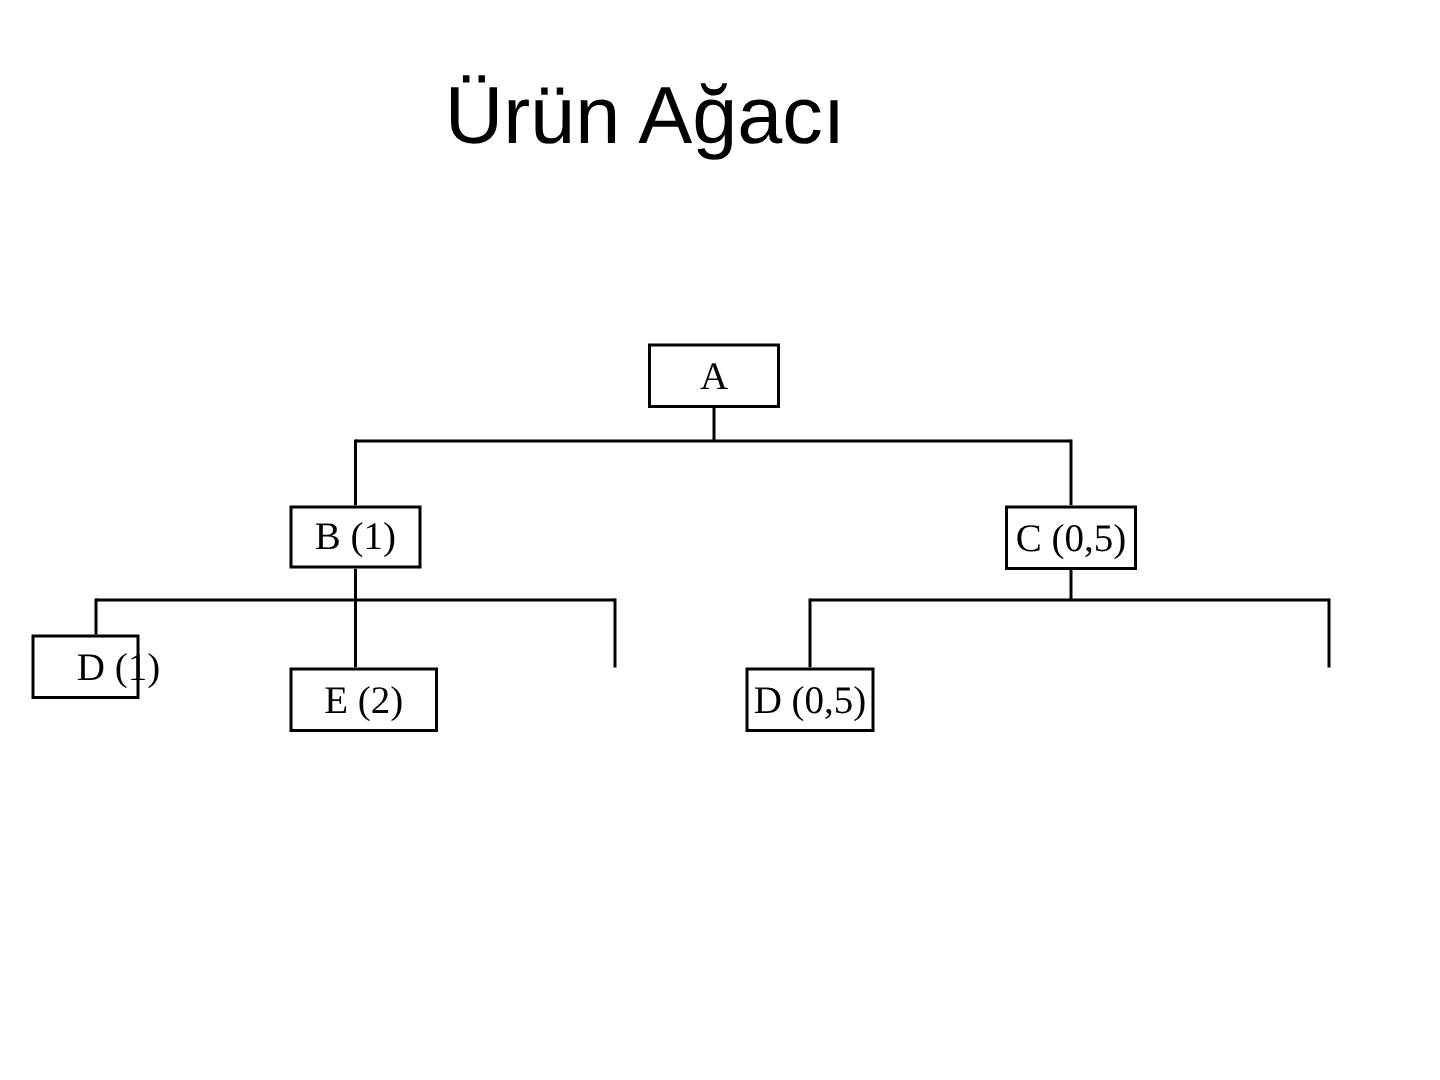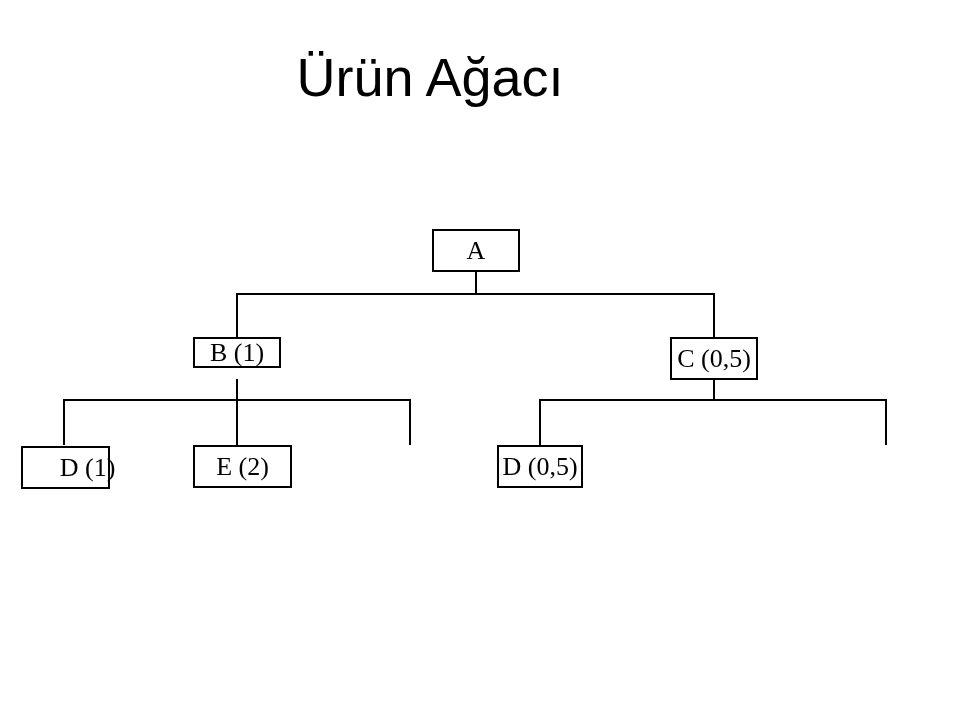--- a/index.html
+++ b/index.html
@@ -48,23 +48,23 @@
     display: flex;
     align-items: center;
     justify-content: center;
     font-family: "Liberation Serif", "DejaVu Serif", serif;
     font-size: 26px;
     color: #000000;
     white-space: nowrap;
   }
   
   .node-a   { left: 432px; top: 229px; width: 88px; height: 43px; }
-  .node-b   { left: 193px; top: 337px; width: 88px; height: 31px; }
+  .node-b   { left: 193px; top: 337px; width: 88px; height: 42px; }
   .node-c   { left: 670px; top: 337px; width: 88px; height: 43px; text-align: right; }
-  .node-d1  { left: 21px;  top: 446px; width: 89px; height: 43px; padding-left: 44px; }
+  .node-d1  { left: 21px;  top: 423px; width: 72px; height: 43px; padding-left: 44px; }
   .node-e   { left: 193px; top: 445px; width: 99px; height: 43px; }
   .node-f   { left: 367px; top: 445px; width: 86px; height: 43px; }
   .node-d05 { left: 497px; top: 445px; width: 86px; height: 43px; }
   .node-g   { left: 843px; top: 445px; width: 87px; height: 43px; }
 </style>
 </head>
 <body>
 
 <div class="slide">
 

